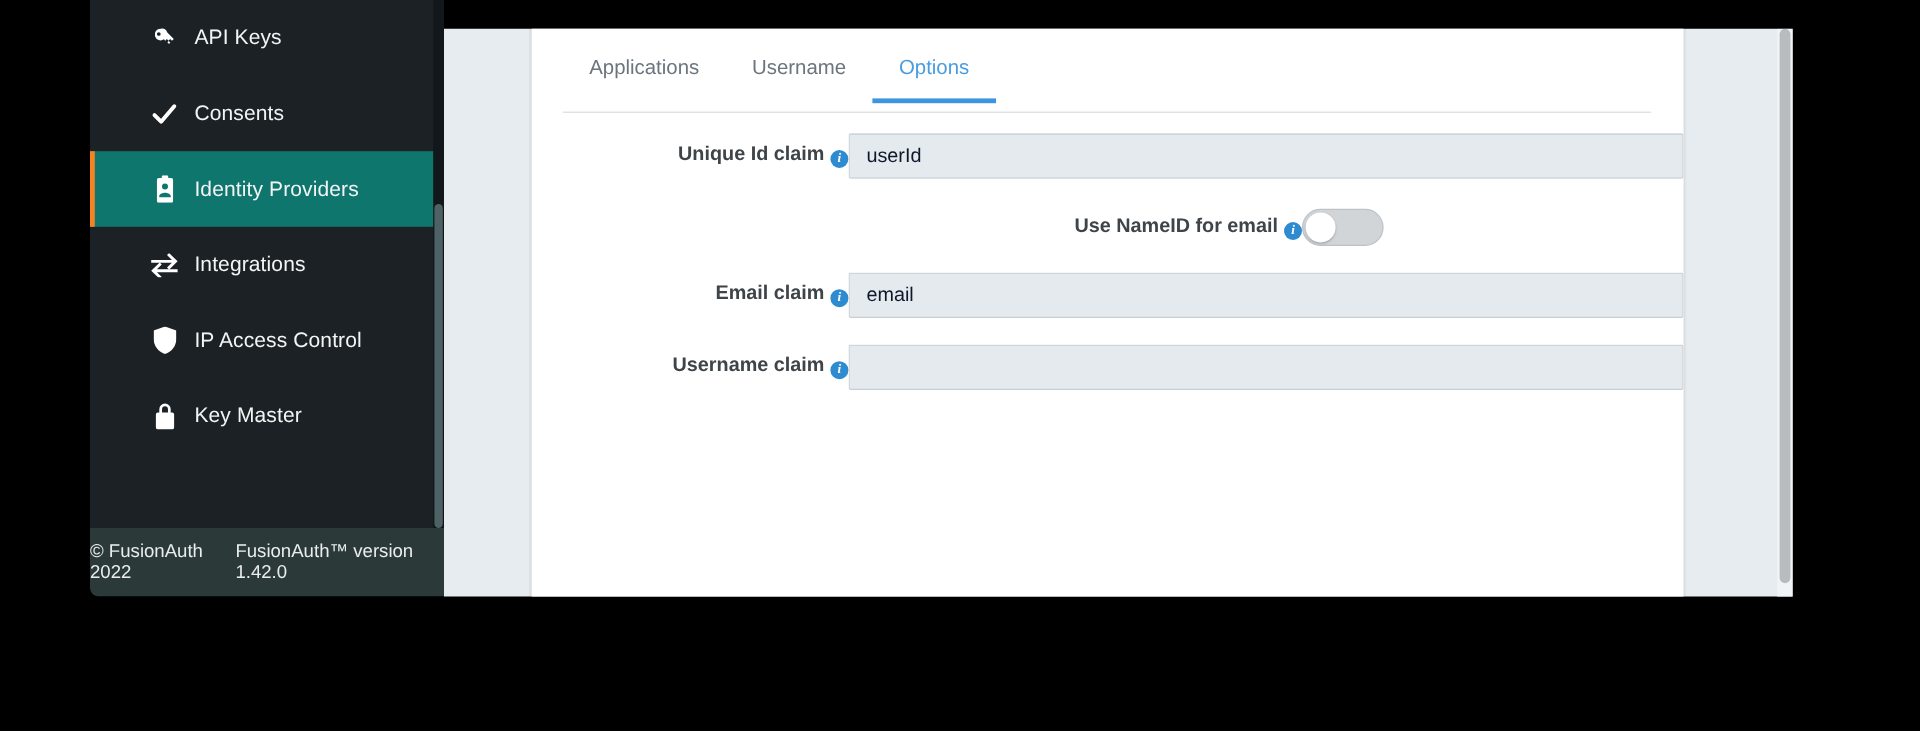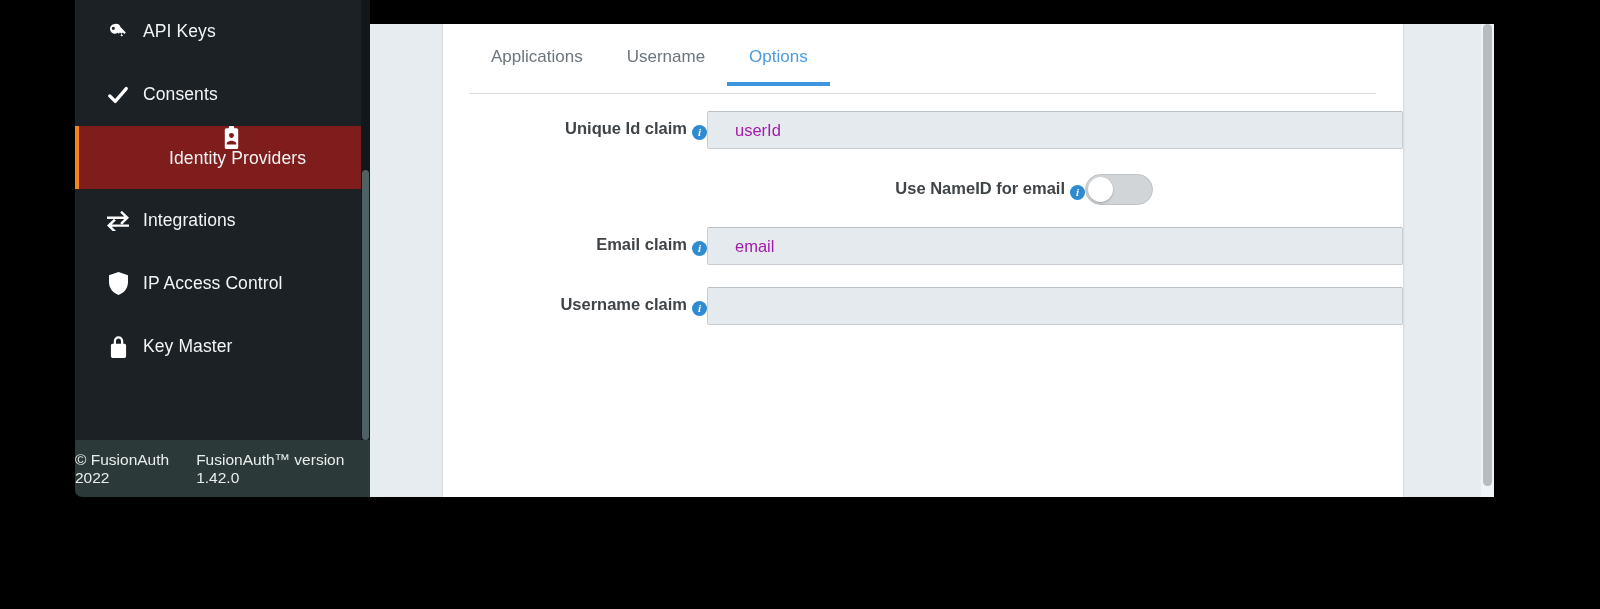--- a/index.html
+++ b/index.html
@@ -48,30 +48,29 @@
     width: 295px;
     height: 440px;
     background: #1b2125;
   }
 
   .nav-item {
     position: relative;
     display: flex;
     align-items: center;
     height: 63px;
-    padding-left: 30px;
+    padding-left: 49px;
     color: #f2f4f5;
     font-size: 17.5px;
     letter-spacing: .1px;
     white-space: nowrap;
   }
 
   .nav-item.active {
-    background: #7f1d1d;
-    flex-direction: column;
+    background: #0f766e;
   }
   .nav-item.active::before {
     content: "";
     position: absolute;
     left: 0; top: 0;
     width: 4px; height: 100%;
     background: #f58320;
   }
 
   .nav-icon {
@@ -221,23 +220,23 @@
 
   .form-control { flex: none; }
 
   .text-input {
     width: 696px;
     height: 38px;
     background: #e5eaef;
     border: 1px solid #c7cdd3;
     border-top-color: #b9c0c6;
     border-radius: 2px;
-    padding: 0 27px;
+    padding: 0 14px;
     font-size: 16.5px;
-    color: #a21caf;
+    color: #0f172a;
     font-family: "Liberation Sans", sans-serif;
     outline: none;
   }
 
   .toggle {
     width: 68px;
     height: 31px;
     border-radius: 16px;
     background: #d2d5d8;
     border: 1px solid #bdc2c6;

